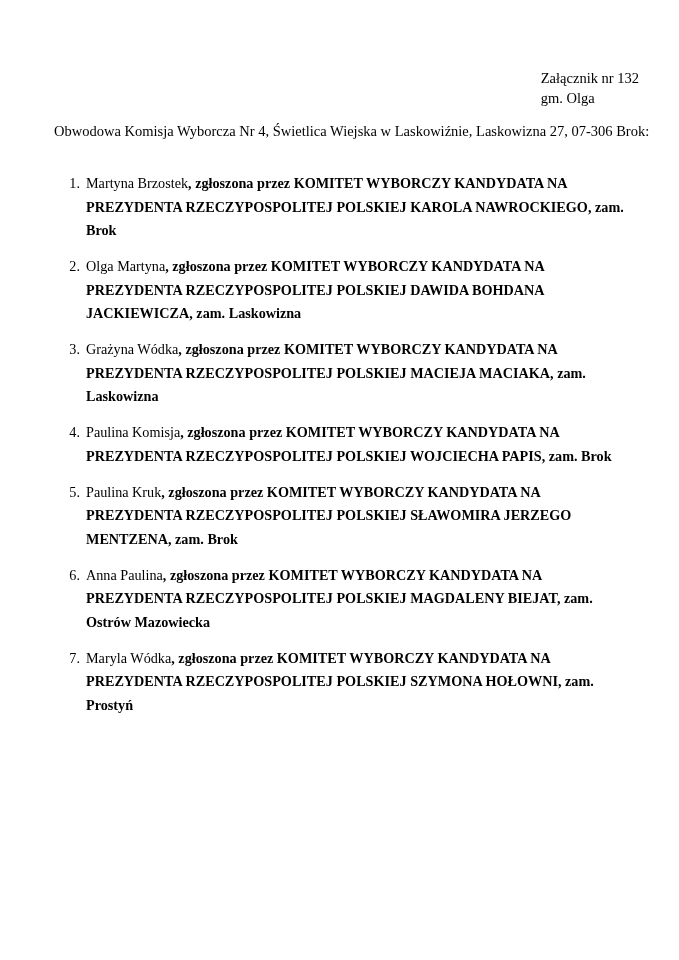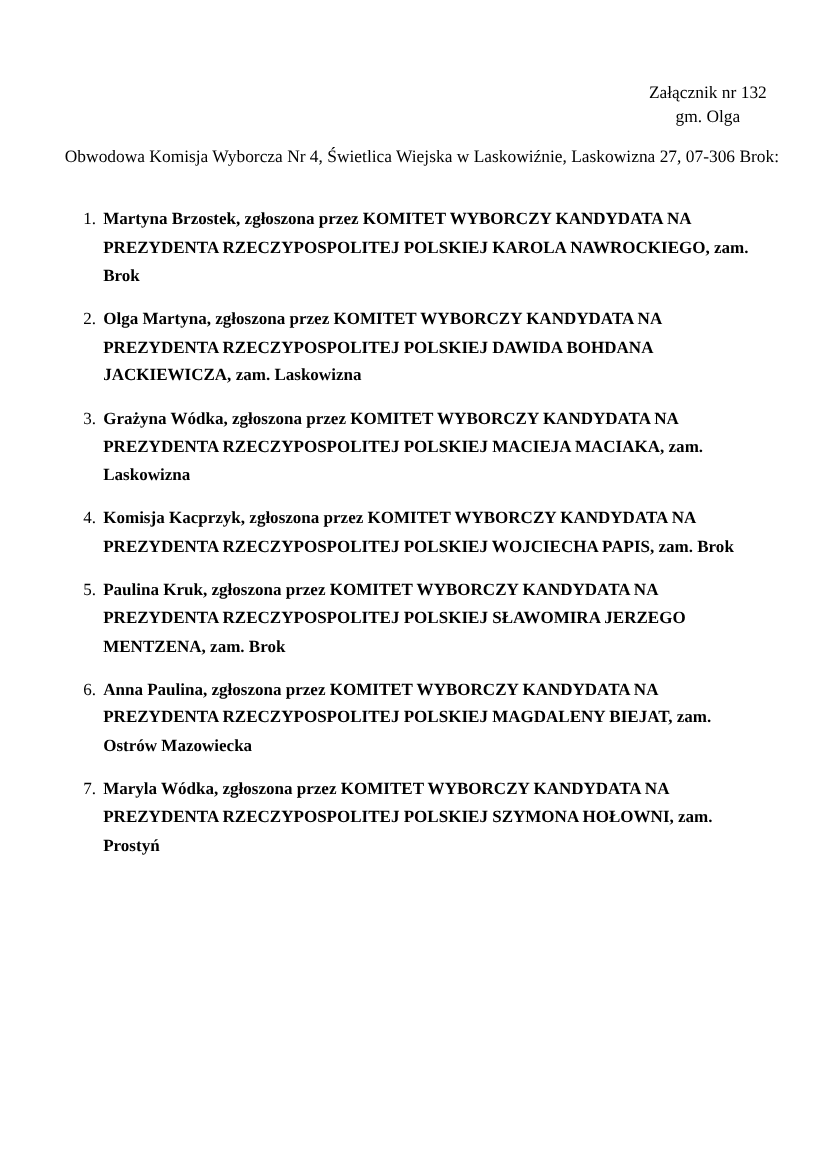--- a/index.html
+++ b/index.html
@@ -22,21 +22,21 @@
     width: 679px;
     height: 960px;
     overflow: hidden;
   }
 
   
   .doc-header {
     position: absolute;
     top: 68px;
     right: 40px;
-    text-align: center;
+    text-align: left;
     font-size: 14.5px;
     line-height: 20px;
   }
   .doc-header div {
     white-space: nowrap;
   }
 
   
   .commission-heading {
     position: absolute;
@@ -73,21 +73,21 @@
   .item-number {
     position: absolute;
     left: 17px;
     top: 0;
     width: 22px;
     text-align: right;
     font-size: 14.2px;
     line-height: 23.5px;
   }
   .candidate-name {
-    font-weight: bold;
+    font-weight: normal;
   }
   .candidate-rest {
     font-weight: bold;
   }
 </style>
 </head>
 <body>
 
 <div class="page">
 
@@ -95,19 +95,19 @@
     <div>Załącznik nr 132</div>
     <div>gm. Olga</div>
   </div>
 
   <div class="commission-heading">Obwodowa Komisja Wyborcza Nr 4, Świetlica Wiejska w Laskowiźnie, Laskowizna 27, 07-306 Brok:</div>
 
   <ol class="candidate-list">
       <li class="candidate-item"><span class="item-number">1.</span><span class="candidate-name">Martyna Brzostek</span><span class="candidate-rest">, zgłoszona przez KOMITET WYBORCZY KANDYDATA NA PREZYDENTA RZECZYPOSPOLITEJ POLSKIEJ KAROLA NAWROCKIEGO, zam. Brok</span></li>
       <li class="candidate-item"><span class="item-number">2.</span><span class="candidate-name">Olga Martyna</span><span class="candidate-rest">, zgłoszona przez KOMITET WYBORCZY KANDYDATA NA PREZYDENTA RZECZYPOSPOLITEJ POLSKIEJ DAWIDA BOHDANA JACKIEWICZA, zam. Laskowizna</span></li>
       <li class="candidate-item"><span class="item-number">3.</span><span class="candidate-name">Grażyna Wódka</span><span class="candidate-rest">, zgłoszona przez KOMITET WYBORCZY KANDYDATA NA PREZYDENTA RZECZYPOSPOLITEJ POLSKIEJ MACIEJA MACIAKA, zam. Laskowizna</span></li>
-      <li class="candidate-item"><span class="item-number">4.</span><span class="candidate-name">Komisja Kacprzyk</span><span class="candidate-rest">, zgłoszona przez KOMITET WYBORCZY KANDYDATA NA PREZYDENTA RZECZYPOSPOLITEJ POLSKIEJ WOJCIECHA PAPIS, zam. Brok</span></li>
+      <li class="candidate-item"><span class="item-number">4.</span><span class="candidate-name">Paulina Komisja</span><span class="candidate-rest">, zgłoszona przez KOMITET WYBORCZY KANDYDATA NA PREZYDENTA RZECZYPOSPOLITEJ POLSKIEJ WOJCIECHA PAPIS, zam. Brok</span></li>
       <li class="candidate-item"><span class="item-number">5.</span><span class="candidate-name">Paulina Kruk</span><span class="candidate-rest">, zgłoszona przez KOMITET WYBORCZY KANDYDATA NA PREZYDENTA RZECZYPOSPOLITEJ POLSKIEJ SŁAWOMIRA JERZEGO MENTZENA, zam. Brok</span></li>
       <li class="candidate-item"><span class="item-number">6.</span><span class="candidate-name">Anna Paulina</span><span class="candidate-rest">, zgłoszona przez KOMITET WYBORCZY KANDYDATA NA PREZYDENTA RZECZYPOSPOLITEJ POLSKIEJ MAGDALENY BIEJAT, zam. Ostrów Mazowiecka</span></li>
       <li class="candidate-item"><span class="item-number">7.</span><span class="candidate-name">Maryla Wódka</span><span class="candidate-rest">, zgłoszona przez KOMITET WYBORCZY KANDYDATA NA PREZYDENTA RZECZYPOSPOLITEJ POLSKIEJ SZYMONA HOŁOWNI, zam. Prostyń</span></li>
     </ol>
 
 </div>
 
 </body></html>

